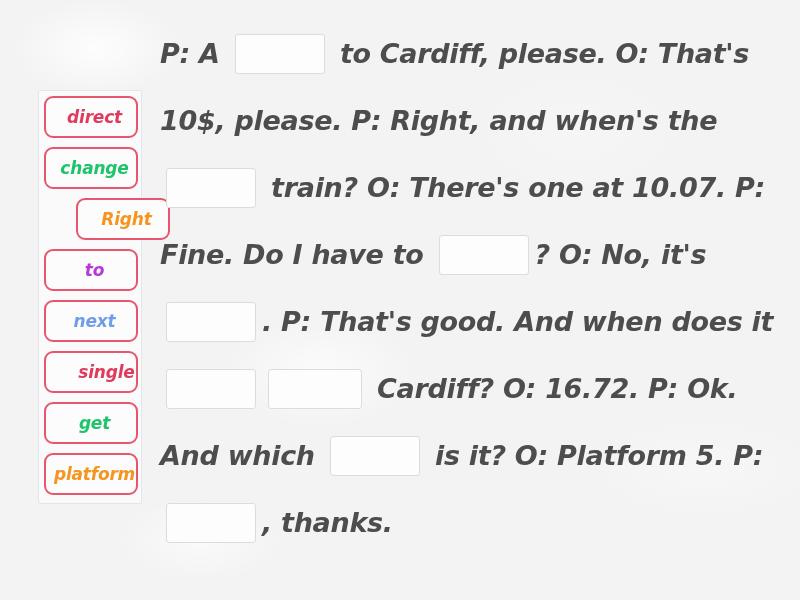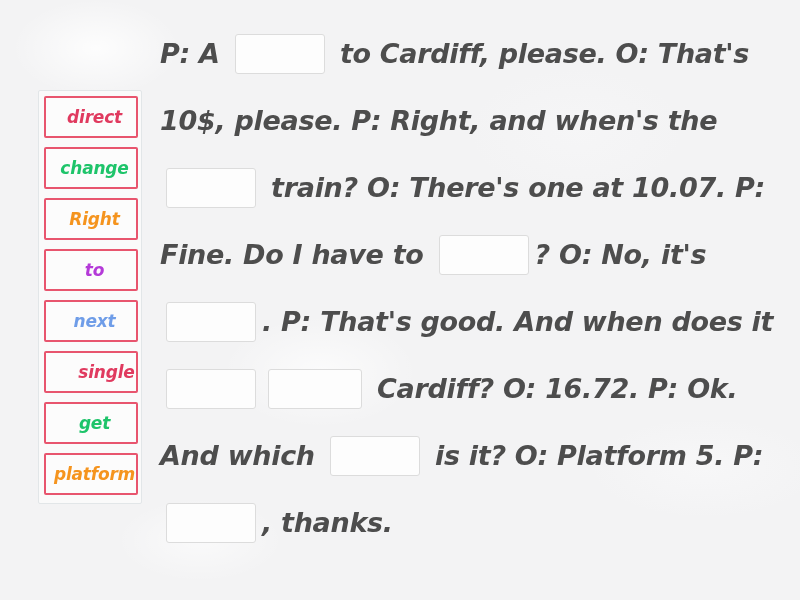--- a/index.html
+++ b/index.html
@@ -43,21 +43,21 @@
     box-sizing: border-box;
     padding: 5px 5px;
     z-index: 2;
   }
   .word-tile {
     width: 94px;
     height: 42px;
     margin-bottom: 9px;
     border: 2px solid #e8556e;
     background: #fcfcfc;
-    border-radius: 2px;
+    border-radius: 9px;
     box-sizing: border-box;
     display: flex;
     align-items: center;
     justify-content: center;
     cursor: grab;
     padding-left: 7px;
   }
   .word-tile:last-child { margin-bottom: 0; }
   .word-tile-label {
     font-family: "DejaVu Sans", sans-serif;
@@ -108,21 +108,21 @@
 <div id="tile-tray">
 
   <div class="word-tile" style="border-color: rgb(232, 85, 110);">
     <span class="word-tile-label" style="color: rgb(224, 58, 95);">direct</span>
   </div>
 
   <div class="word-tile" style="border-color: rgb(232, 85, 110);">
     <span class="word-tile-label" style="color: rgb(30, 196, 106);">change</span>
   </div>
 
-  <div class="word-tile" style="border-color: rgb(232, 85, 110);">
+  <div class="word-tile" style="border-color: rgb(232, 85, 110); margin-left: 32px;">
     <span class="word-tile-label" style="color: rgb(245, 148, 30);">Right</span>
   </div>
 
   <div class="word-tile" style="border-color: rgb(232, 85, 110); text-align: right;">
     <span class="word-tile-label" style="color: rgb(180, 58, 216);">to</span>
   </div>
 
   <div class="word-tile" style="border-color: rgb(232, 85, 110);">
     <span class="word-tile-label" style="color: rgb(111, 157, 232);">next</span>
   </div>

